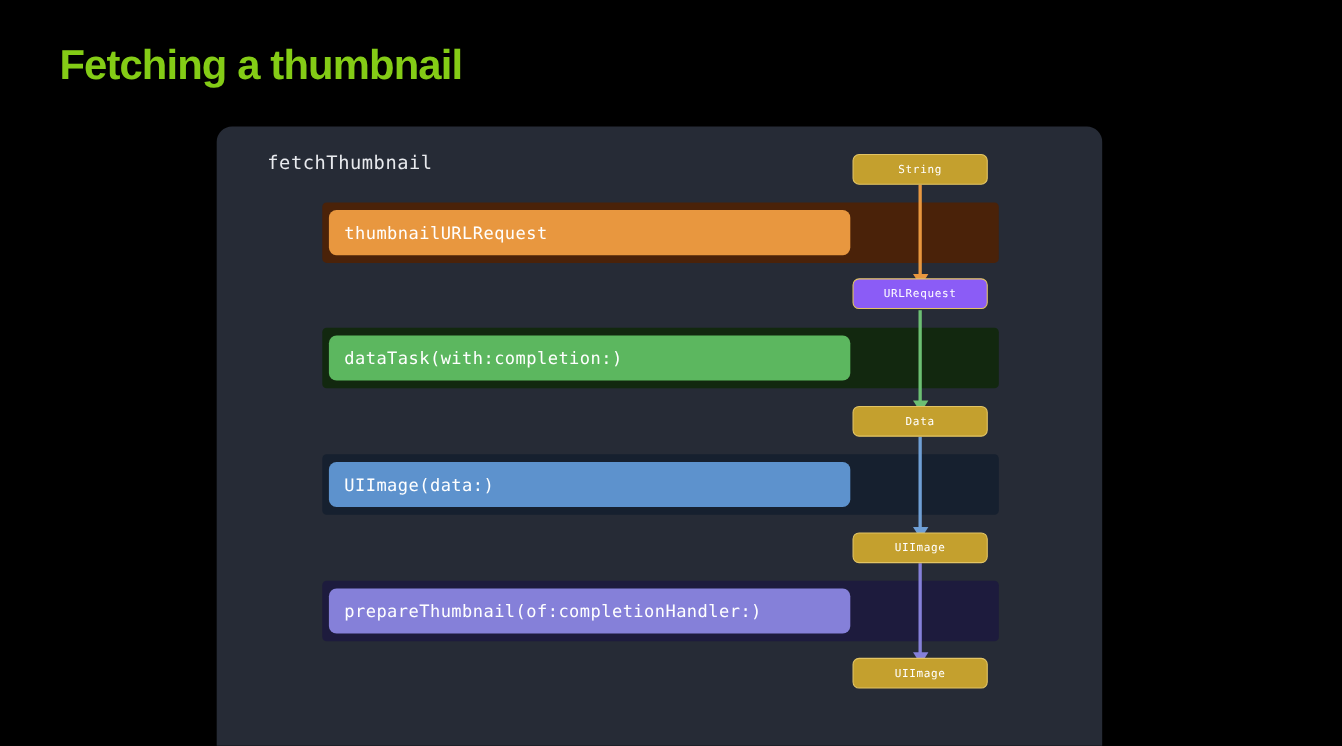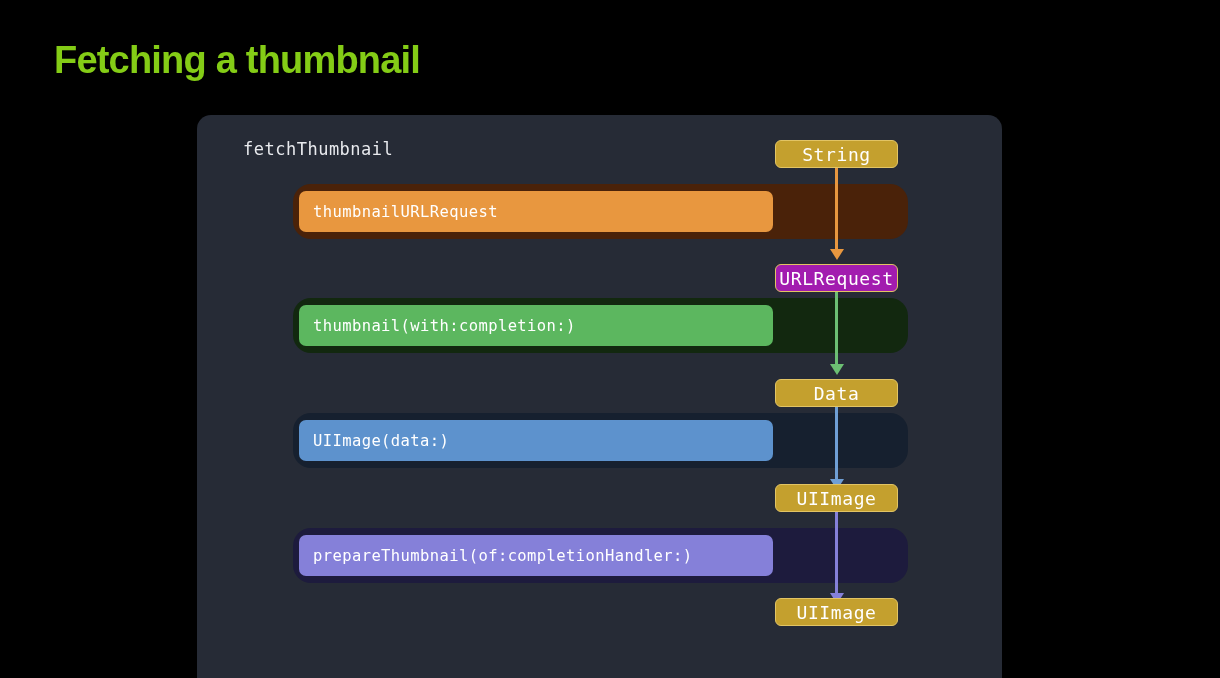--- a/index.html
+++ b/index.html
@@ -53,33 +53,33 @@
     left: 578px;
     width: 123px;
     height: 28px;
     background: #c4a02e;
     border: 1.5px solid #e2c464;
     border-radius: 6px;
     display: flex;
     align-items: center;
     justify-content: center;
     font-family: "DejaVu Sans Mono", "Liberation Mono", monospace;
-    font-size: 18px;
+    font-size: 10px;
     color: #ffffff;
     letter-spacing: 0.6px;
     z-index: 4;
   }
 
   
   .step-row {
     position: absolute;
     left: 96px;
     width: 615px;
     height: 55px;
-    border-radius: 18px;
+    border-radius: 4px;
     z-index: 2;
   }
 
   .step-bar {
     position: absolute;
     left: 6px;
     top: 7px;
     width: 474px;
     height: 41px;
     border-radius: 7px;
@@ -126,21 +126,21 @@
 
 <div id="diagram-panel" style="background: rgb(38, 43, 54);">
 
   <div id="function-name">fetchThumbnail</div>
 
   <div class="step-row" id="row-0" style="top: 69px; background: rgb(74, 34, 9);">
     <div class="step-bar" style="background: rgb(232, 151, 63);">thumbnailURLRequest</div>
   </div>
 
   <div class="step-row" id="row-1" style="top: 183px; background: rgb(18, 40, 15);">
-    <div class="step-bar" style="background: rgb(92, 183, 95);">thumbnail(with:completion:)</div>
+    <div class="step-bar" style="background: rgb(92, 183, 95);">dataTask(with:completion:)</div>
   </div>
 
   <div class="step-row" id="row-2" style="top: 298px; background: rgb(22, 32, 47);">
     <div class="step-bar" style="background: rgb(93, 146, 205);">UIImage(data:)</div>
   </div>
 
   <div class="step-row" id="row-3" style="top: 413px; background: rgb(29, 27, 61);">
     <div class="step-bar" style="background: rgb(133, 128, 217);">prepareThumbnail(of:completionHandler:)</div>
   </div>
 
@@ -155,18 +155,18 @@
   <div class="arrow" id="arrow-2" style="top: 282px; height: 83px; color: rgb(111, 159, 213);">
     <div class="shaft"></div>
     <div class="head"></div>
   </div>
   <div class="arrow" id="arrow-3" style="top: 397px; height: 82px; color: rgb(133, 128, 217);">
     <div class="shaft"></div>
     <div class="head"></div>
   </div>
 
   <div class="type-badge" id="badge-0" style="top: 25px; background: rgb(196, 160, 46); border-color: rgb(226, 196, 100); color: rgb(255, 255, 255);">String</div>
-  <div class="type-badge" id="badge-1" style="top: 149px; background: #a21caf; border-color: rgb(226, 196, 100); color: rgb(255, 255, 255); text-align: center;">URLRequest</div>
-  <div class="type-badge" id="badge-2" style="top: 254px; background: rgb(196, 160, 46); border-color: rgb(226, 196, 100); color: rgb(255, 255, 255); margin-top: 10px;">Data</div>
+  <div class="type-badge" id="badge-1" style="top: 138px; background: #8b5cf6; border-color: rgb(226, 196, 100); color: rgb(255, 255, 255); text-align: center;">URLRequest</div>
+  <div class="type-badge" id="badge-2" style="top: 254px; background: rgb(196, 160, 46); border-color: rgb(226, 196, 100); color: rgb(255, 255, 255);">Data</div>
   <div class="type-badge" id="badge-3" style="top: 369px; background: rgb(196, 160, 46); border-color: rgb(226, 196, 100); color: rgb(255, 255, 255);">UIImage</div>
   <div class="type-badge" id="badge-4" style="top: 483px; background: rgb(196, 160, 46); border-color: rgb(226, 196, 100); color: rgb(255, 255, 255);">UIImage</div>
 
 </div>
 
 </body></html>

